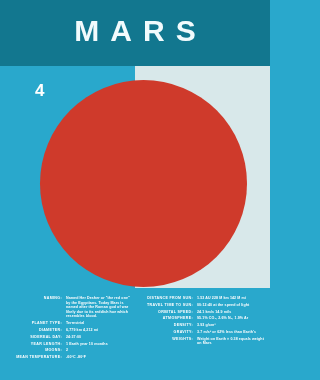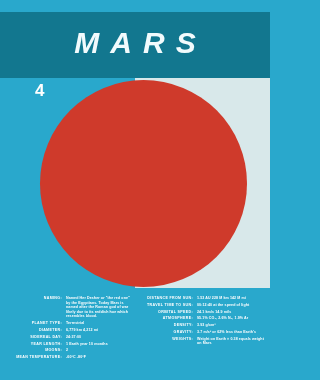--- a/index.html
+++ b/index.html
@@ -6,22 +6,22 @@
   body{
     width:270px;height:380px;overflow:hidden;
     background:#29a8cc;
     font-family:"Liberation Sans", sans-serif;
     -webkit-font-smoothing:antialiased;
   }
   .poster{position:relative;width:270px;height:380px;overflow:hidden;background:#29a8cc;}
 
   
   .header{
-    position:absolute;left:0;top:12px;width:270px;height:66px;
-    background:#12778f;z-index:5;font-style:italic;
+    position:absolute;left:0;top:0;width:270px;height:66px;
+    background:#12778f;z-index:5;
   }
   .title{
     position:absolute;left:0;top:15px;width:270px;
     text-align:center;color:#f2fbfd;
     font-size:30px;font-weight:bold;letter-spacing:11px;
     text-indent:11px;line-height:32px;
   }
 
   
   .panel-left{

